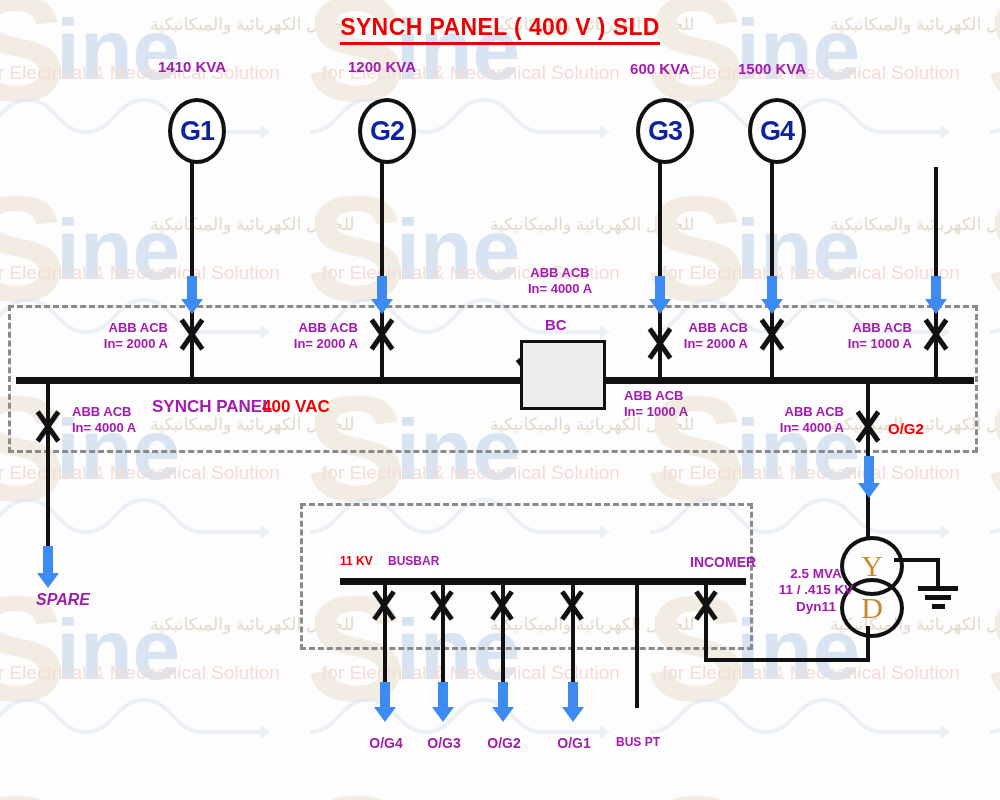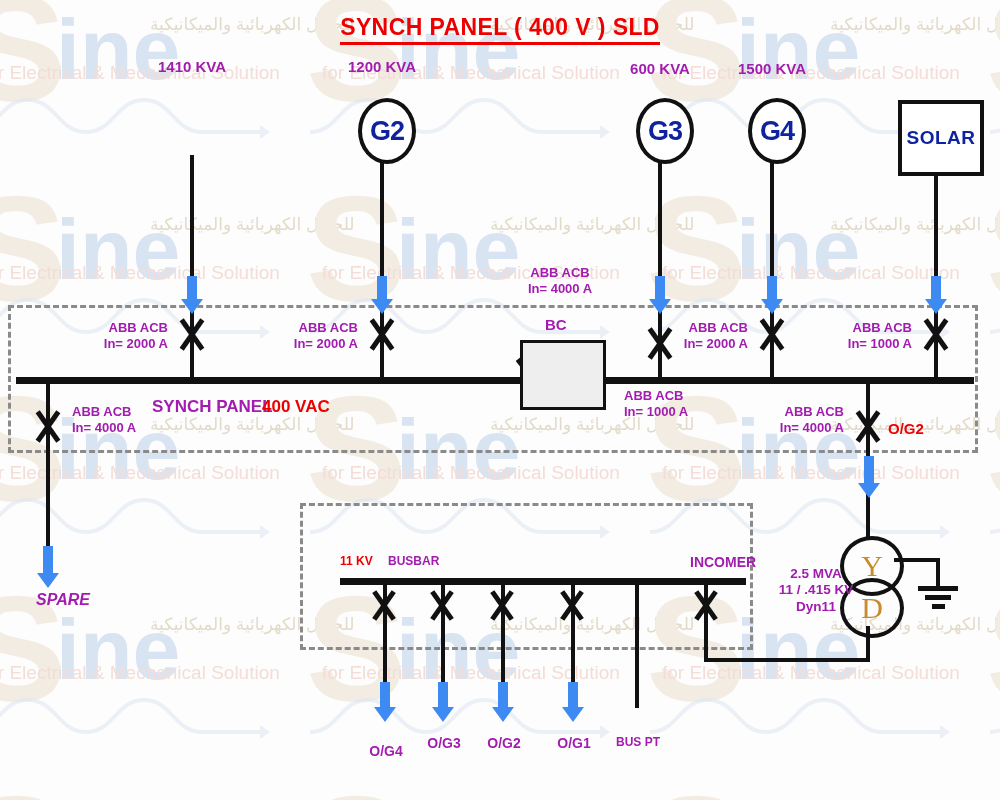--- a/index.html
+++ b/index.html
@@ -235,31 +235,31 @@
 
   <div id="title">
     <span>SYNCH PANEL ( 400 V ) SLD</span>
   </div>
 
   <div class="lbl c" style="left:142px;top:58px;width:100px;font-size:15px;">1410 KVA</div>
   <div class="lbl c" style="left:332px;top:58px;width:100px;font-size:15px;">1200 KVA</div>
   <div class="lbl c" style="left:610px;top:60px;width:100px;font-size:15px;">600 KVA</div>
   <div class="lbl c" style="left:722px;top:60px;width:100px;font-size:15px;">1500 KVA</div>
 
+  <div class="gen" style="left:168px;top:98px;width:50px;height:58px;">
+    <span>G1</span>
+  </div>
   <div class="gen" style="left:358px;top:98px;width:50px;height:58px;">
     <span>G2</span>
   </div>
   <div class="gen" style="left:636px;top:98px;width:50px;height:58px;">
     <span>G3</span>
   </div>
   <div class="gen" style="left:748px;top:98px;width:50px;height:58px;">
     <span>G4</span>
-  </div>
-  <div class="solarbox" style="left:898px;top:100px;width:78px;height:68px;">
-    <span>SOLAR</span>
   </div>
 
   <div class="ln" style="left:190px;top:155px;width:4px;height:125px;"></div>
   <div class="ln" style="left:380px;top:155px;width:4px;height:125px;"></div>
   <div class="ln" style="left:658px;top:155px;width:4px;height:125px;"></div>
   <div class="ln" style="left:770px;top:155px;width:4px;height:125px;"></div>
   <div class="ln" style="left:934px;top:167px;width:4px;height:113px;"></div>
 
   <div class="arw" style="left:180px;top:276px;width:24px;height:38px;">
     <div class="shaft" style="height:24px;"></div>
@@ -448,20 +448,20 @@
   </div>
   <div class="arw" style="left:493px;top:682px;width:20px;height:40px;">
     <div class="shaft" style="height:26px;"></div>
       <div class="head" style="top:25px;"></div>
   </div>
   <div class="arw" style="left:563px;top:682px;width:20px;height:40px;">
     <div class="shaft" style="height:26px;"></div>
       <div class="head" style="top:25px;"></div>
   </div>
 
-  <div class="lbl c" style="left:348px;top:735px;width:76px;font-size:14px;margin-top:8px;">O/G4</div>
+  <div class="lbl c" style="left:348px;top:735px;width:76px;font-size:14px;">O/G4</div>
   <div class="lbl c" style="left:406px;top:735px;width:76px;font-size:14px;">O/G3</div>
   <div class="lbl c" style="left:466px;top:735px;width:76px;font-size:14px;">O/G2</div>
   <div class="lbl c" style="left:536px;top:735px;width:76px;font-size:14px;">O/G1</div>
   <div class="lbl c" style="left:600px;top:735px;width:76px;font-size:12px;">BUS PT</div>
 
 
 </div>
 
 </body></html>

